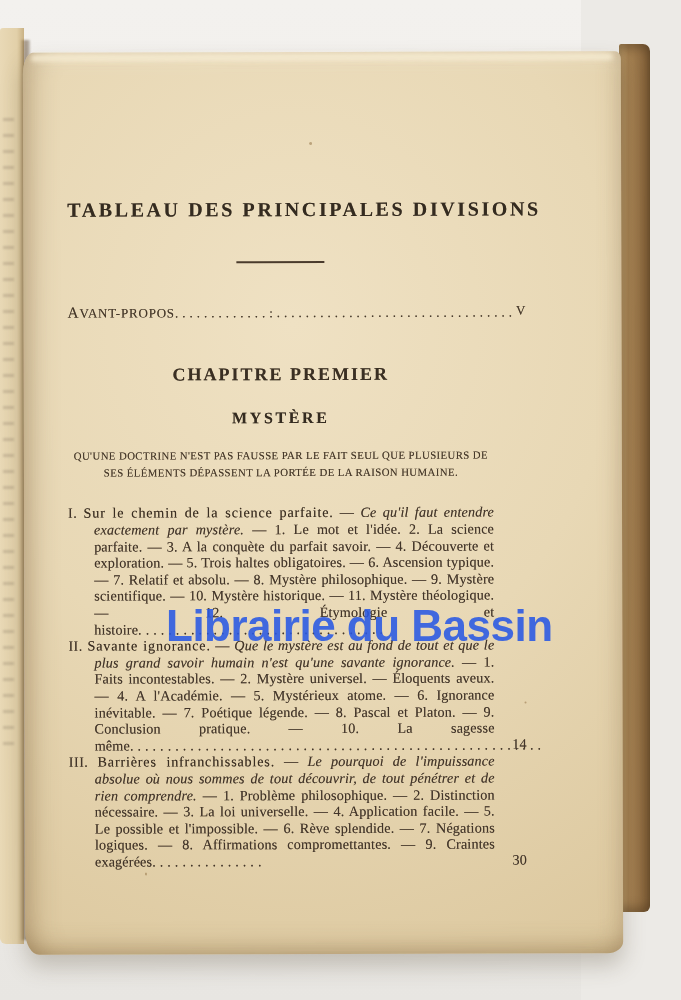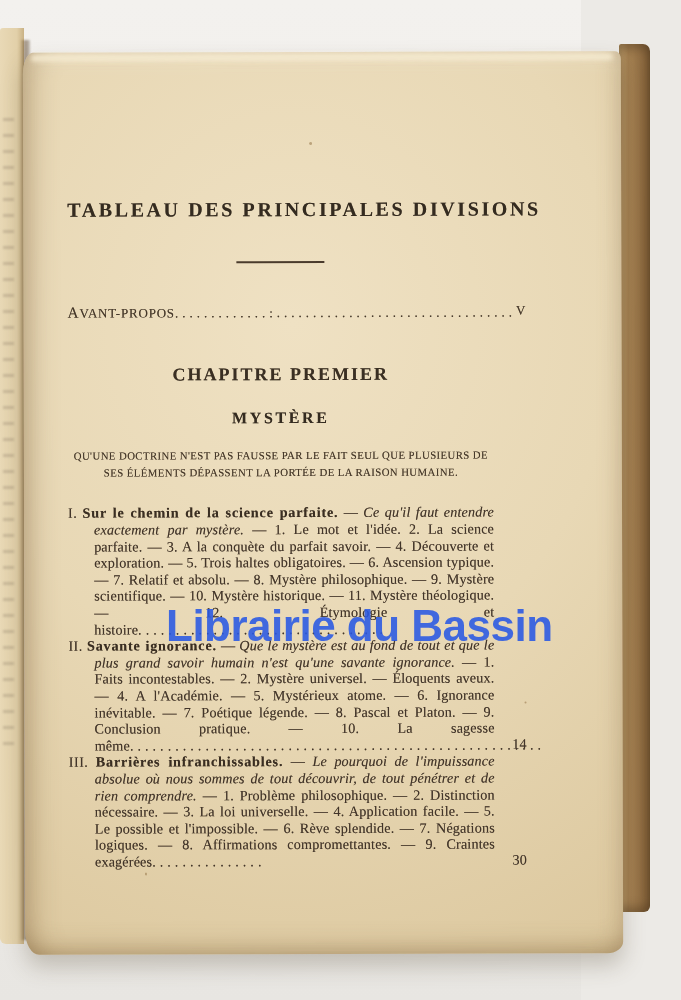--- a/index.html
+++ b/index.html
@@ -61,21 +61,21 @@
     text-align:center;color:#3a2f23;}
   .mystere{margin:24px 34px 0 0;font-size:16px;font-weight:700;letter-spacing:2.6px;
     text-align:center;color:#342b20;}
   .argument{margin:20px 34px 0 0;font-size:10.8px;line-height:1.55;letter-spacing:.4px;
     text-align:center;color:#45382a;}
 
   .toc{margin-top:24px;font-size:14.2px;line-height:16.6px;text-align:justify;
     letter-spacing:.15px;color:#42352a;}
   .entry{position:relative;padding-left:26px;padding-right:34px;text-indent:-26px;}
   .num{letter-spacing:.5px;}
-  .bold{font-weight:700;letter-spacing:.8px;color:#3a2e22;}
+  .bold{font-weight:400;letter-spacing:.8px;color:#3a2e22;}
   .ital{font-style:italic;}
   .leader{letter-spacing:4px;}
   .pagenum{position:absolute;right:2px;bottom:1px;text-indent:0;}
   h1,h2,h3,p{padding:0;}
 
   .watermark{position:absolute;left:166px;top:601px;
     font-family:"Liberation Sans","DejaVu Sans",sans-serif;
     font-weight:600;font-size:44px;letter-spacing:-.5px;white-space:nowrap;
     color:rgba(40,88,228,.88);}
 </style>

